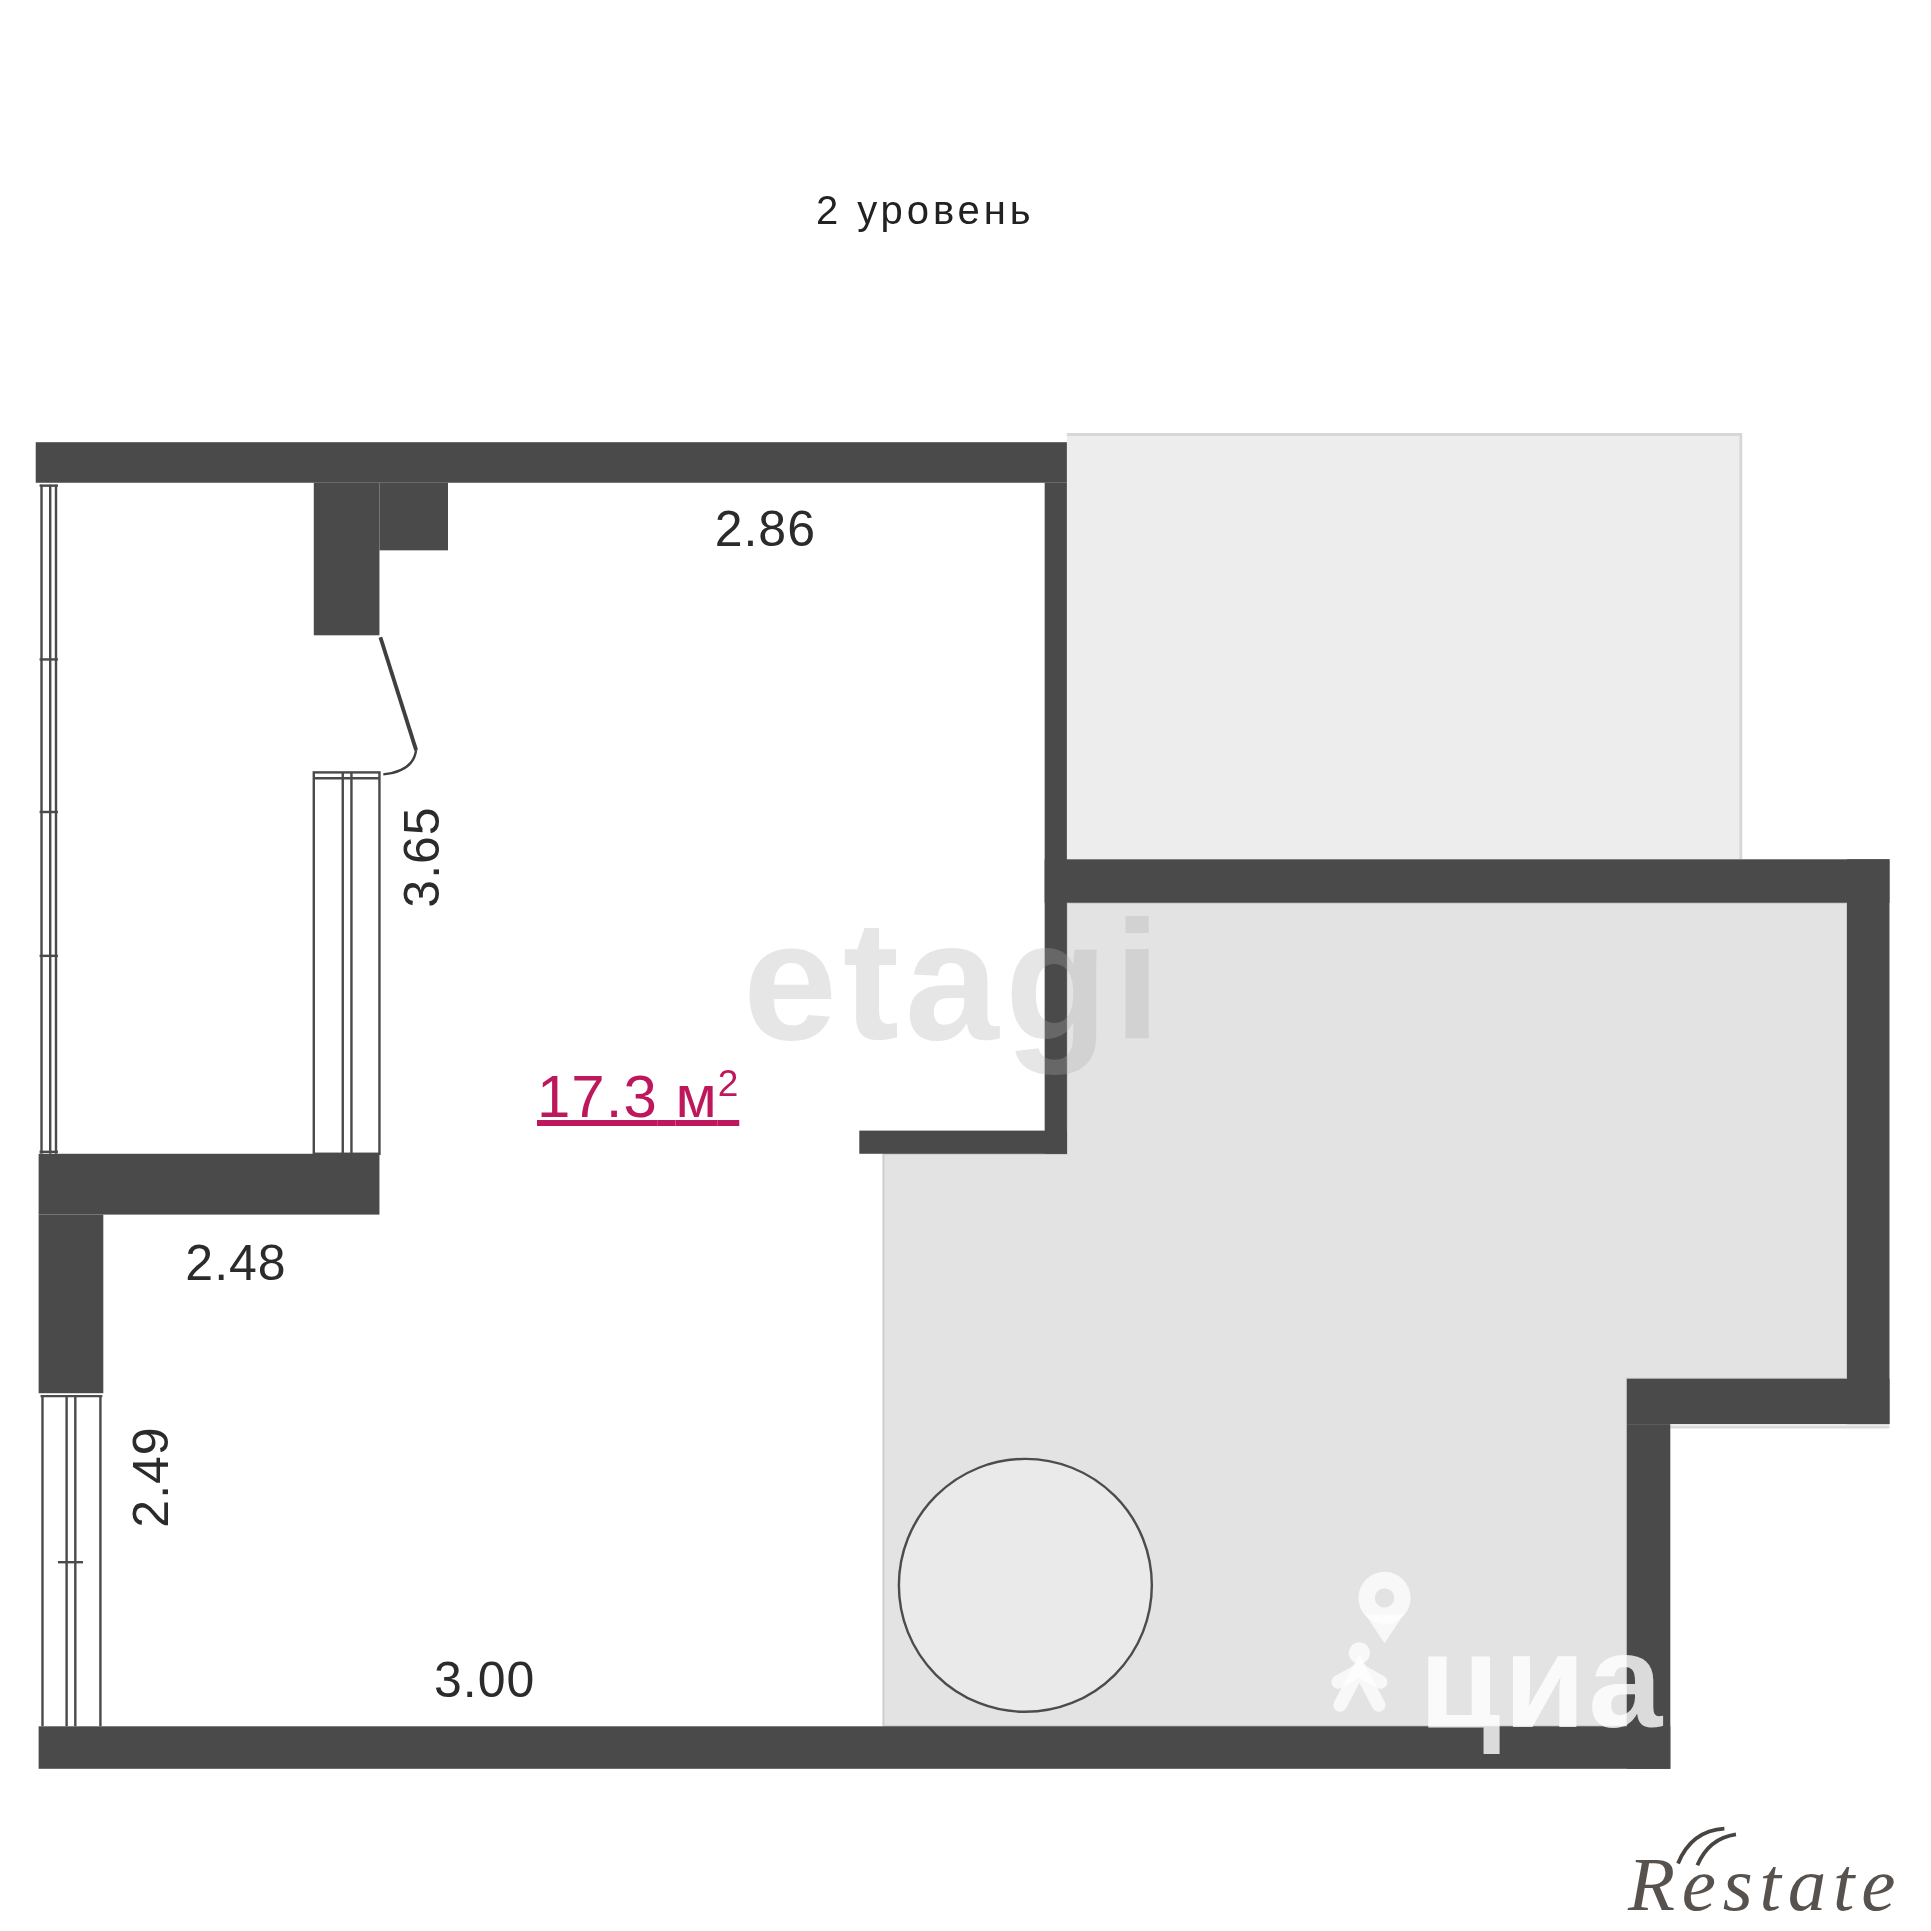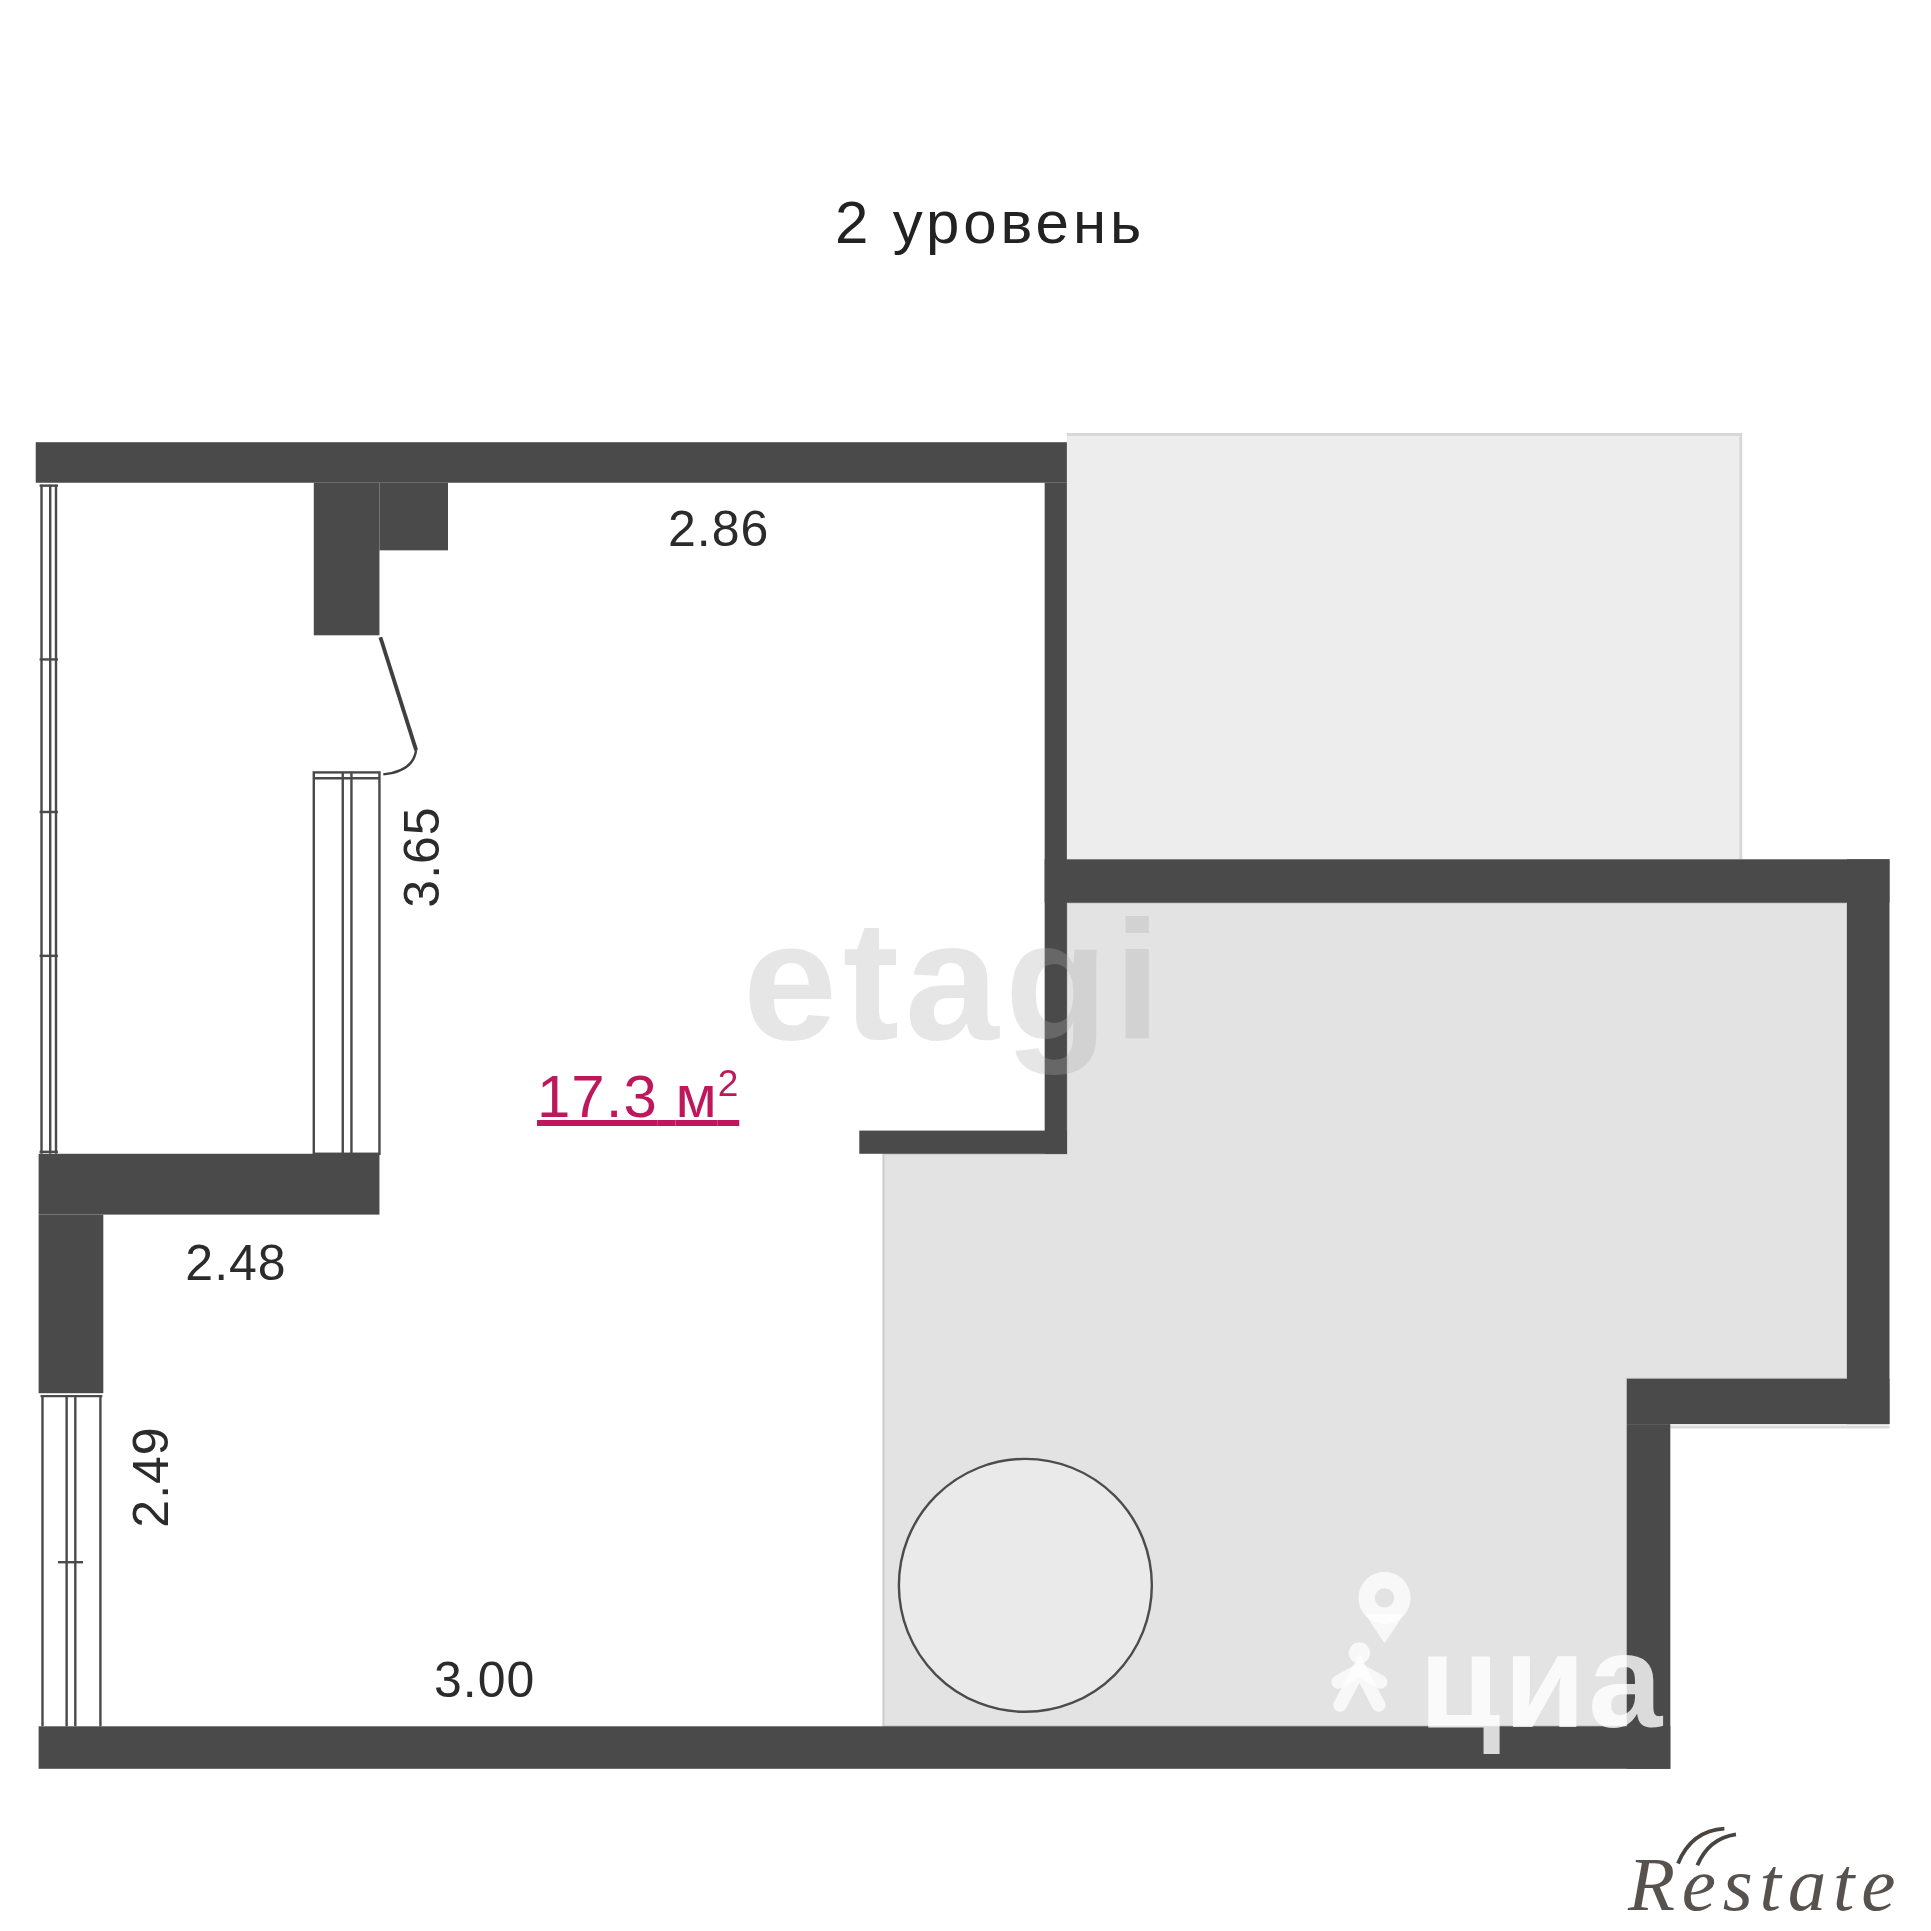--- a/index.html
+++ b/index.html
@@ -2,23 +2,23 @@
 <html><head>
 <meta charset="utf-8">
 <style>
   html,body{margin:0;padding:0;background:#ffffff;}
   #stage{position:relative;width:1931px;height:1931px;background:#ffffff;overflow:hidden;
          font-family:"Liberation Sans", sans-serif;}
   #plan-svg{position:absolute;left:0;top:0;width:1931px;height:1931px;}
   .lbl{position:absolute;color:#2b2b2b;white-space:nowrap;z-index:30;}
   .dim{font-size:50px;letter-spacing:1px;}
   .rot{transform:rotate(-90deg);transform-origin:center center;}
-  #page-title{left:816px;top:188px;width:348px;text-align:center;font-size:60px;
+  #page-title{left:816px;top:188px;width:348px;text-align:left;font-size:40px;
               letter-spacing:3.9px;color:#222;}
-  #dim-top{left:668px;top:500px;width:106px;text-align:left;}
+  #dim-top{left:710px;top:500px;width:106px;text-align:right;}
   #dim-win-left{left:369px;top:828px;width:106px;text-align:center;}
   #dim-ledge{left:183px;top:1234px;width:106px;text-align:center;}
   #dim-win-lower{left:98px;top:1448px;width:106px;text-align:center;}
   #dim-bottom{left:434px;top:1651px;width:106px;text-align:left;}
   #area-label{left:537px;top:1062px;font-size:60px;color:#be185d;letter-spacing:1px;text-decoration:underline;}
   #area-label sup{font-size:37px;vertical-align:super;line-height:0;}
   
   #wm-etagi{left:743px;top:883px;font-size:169px;font-weight:bold;letter-spacing:5.8px;
             color:rgba(172,172,172,0.30);z-index:20;}
   #wm-cian{left:1419px;top:1605px;font-size:133px;font-weight:bold;letter-spacing:2.9px;

